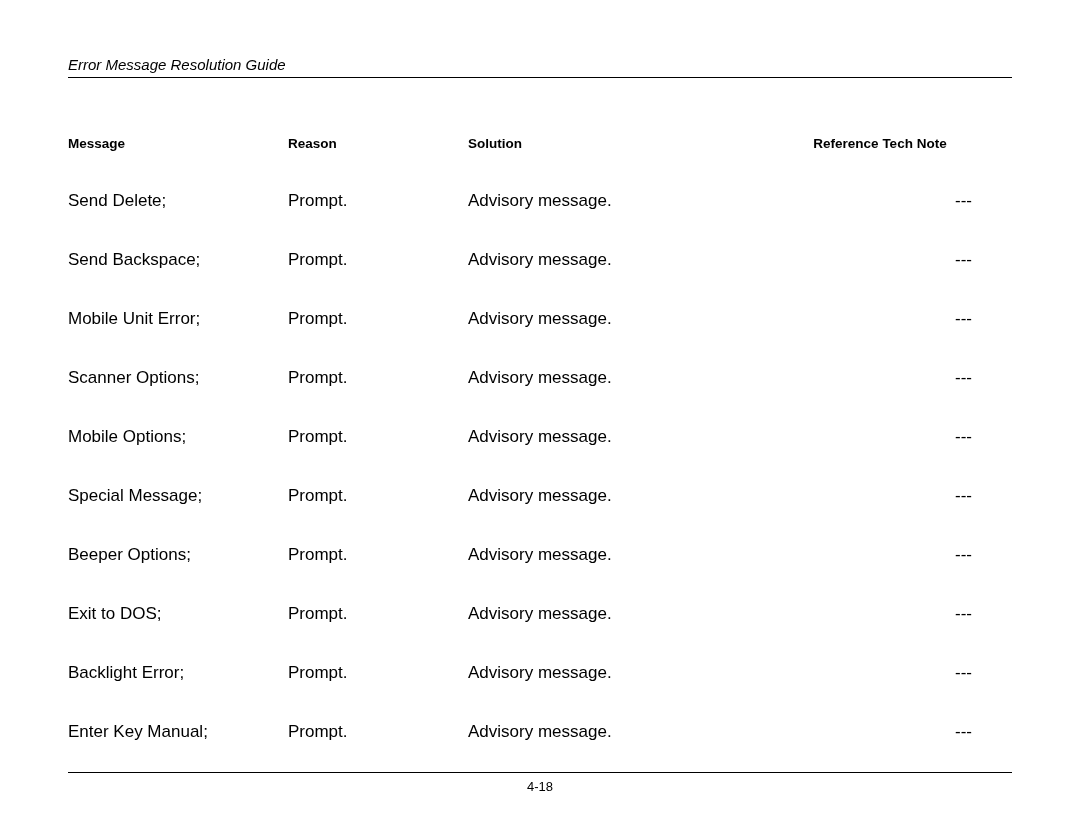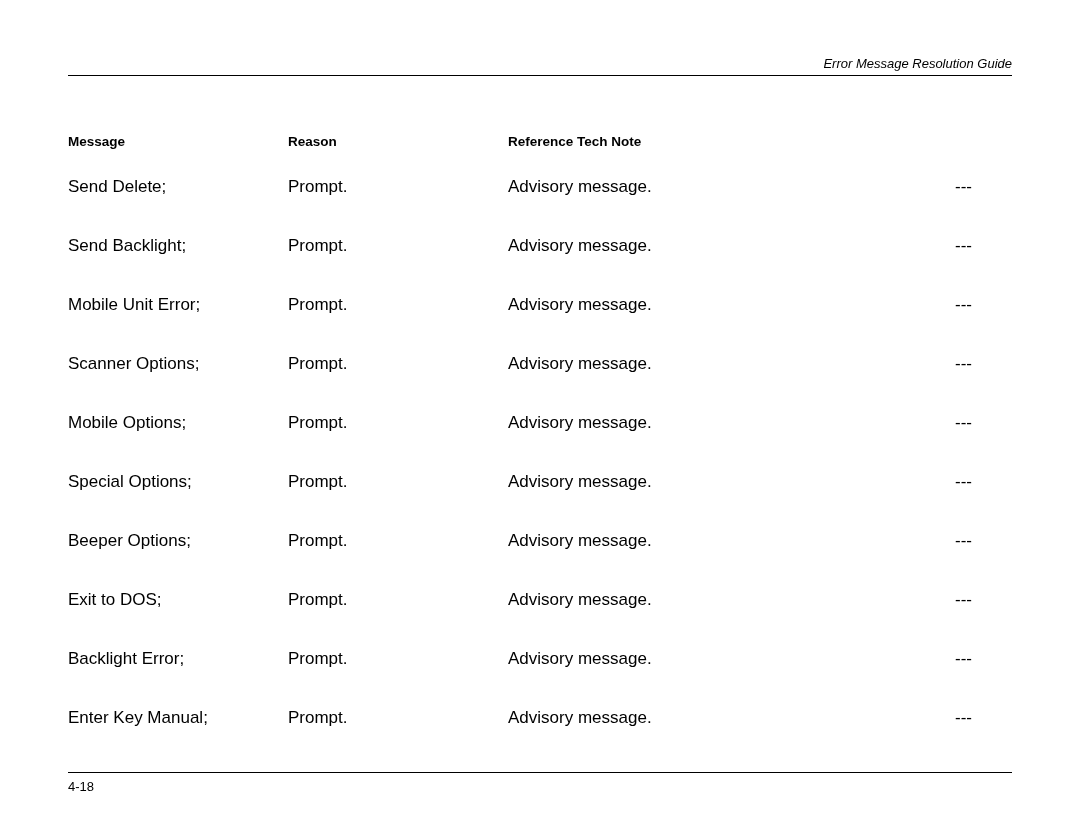--- a/index.html
+++ b/index.html
@@ -11,111 +11,111 @@
       width: 1080px;
       height: 834px;
       background: #fff;
       font-family: Arial, Helvetica, sans-serif;
       color: #000;
       position: relative;
       padding: 56px 68px 40px 68px;
     }
     .header-title {
       font-style: italic;
-      font-size: 13px;
+      font-size: 15px;
       margin-bottom: 4px;
-      text-align: right;
     }
     .header-rule {
       border: none;
       border-top: 1px solid #000;
       margin-bottom: 58px;
     }
     .table-wrap {
       width: 100%;
     }
     .table-header {
       display: flex;
       font-weight: bold;
       font-size: 13.5px;
-      margin-bottom: 28px;
+      margin-bottom: 40px;
     }
     .table-row {
       display: flex;
       font-size: 17px;
       margin-bottom: 39px;
     }
     .col-message {
       width: 220px;
       flex-shrink: 0;
     }
     .col-reason {
-      width: 220px;
+      width: 180px;
       flex-shrink: 0;
     }
     .col-solution {
       width: 280px;
       flex-shrink: 0;
     }
     .col-ref {
       flex: 1;
       text-align: right;
       padding-right: 40px;
     }
     .col-ref-header {
       flex: 1;
-      text-align: left;
+      text-align: center;
       padding-right: 0px;
     }
     .footer {
       position: absolute;
       bottom: 40px;
       left: 68px;
       right: 68px;
     }
     .footer-rule {
       border: none;
       border-top: 1px solid #000;
       margin-bottom: 6px;
     }
     .footer-line {
       display: flex;
-      justify-content: space-between;
+      justify-content: center;
       font-size: 13px;
     }
     .footer-right {
       font-style: italic;
     }
     .bullet {
       font-style: normal;
       margin: 0 6px;
     }
   </style>
 </head>
 <body>
 
 <div class="header-title">Error Message Resolution Guide</div>
 <hr class="header-rule">
 
 <div class="table-wrap">
   <div class="table-header">
     <div class="col-message">Message</div>
     <div class="col-reason">Reason</div>
+    <div class="col-solution">Solution</div>
     <div class="col-ref-header">Reference Tech Note</div>
   </div>
 
   <div id="rows-container">
       <div class="table-row">
         <div class="col-message">Send Delete;</div>
         <div class="col-reason">Prompt.</div>
         <div class="col-solution">Advisory message.</div>
         <div class="col-ref">---</div>
       </div>
       <div class="table-row">
-        <div class="col-message">Send Backlight;</div>
+        <div class="col-message">Send Backspace;</div>
         <div class="col-reason">Prompt.</div>
         <div class="col-solution">Advisory message.</div>
         <div class="col-ref">---</div>
       </div>
       <div class="table-row">
         <div class="col-message">Mobile Unit Error;</div>
         <div class="col-reason">Prompt.</div>
         <div class="col-solution">Advisory message.</div>
         <div class="col-ref">---</div>
       </div>
@@ -125,21 +125,21 @@
         <div class="col-solution">Advisory message.</div>
         <div class="col-ref">---</div>
       </div>
       <div class="table-row">
         <div class="col-message">Mobile Options;</div>
         <div class="col-reason">Prompt.</div>
         <div class="col-solution">Advisory message.</div>
         <div class="col-ref">---</div>
       </div>
       <div class="table-row">
-        <div class="col-message">Special Options;</div>
+        <div class="col-message">Special Message;</div>
         <div class="col-reason">Prompt.</div>
         <div class="col-solution">Advisory message.</div>
         <div class="col-ref">---</div>
       </div>
       <div class="table-row">
         <div class="col-message">Beeper Options;</div>
         <div class="col-reason">Prompt.</div>
         <div class="col-solution">Advisory message.</div>
         <div class="col-ref">---</div>
       </div>

